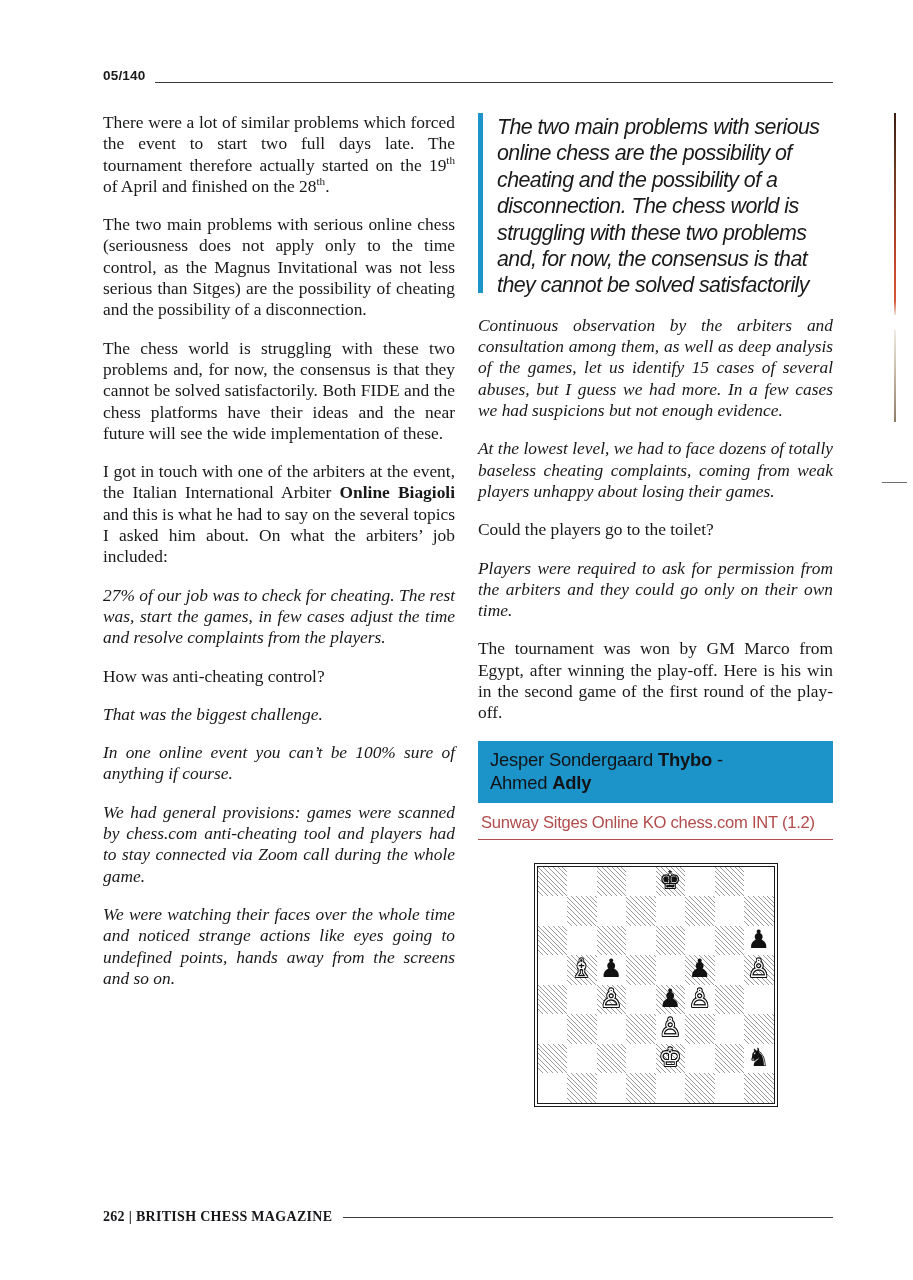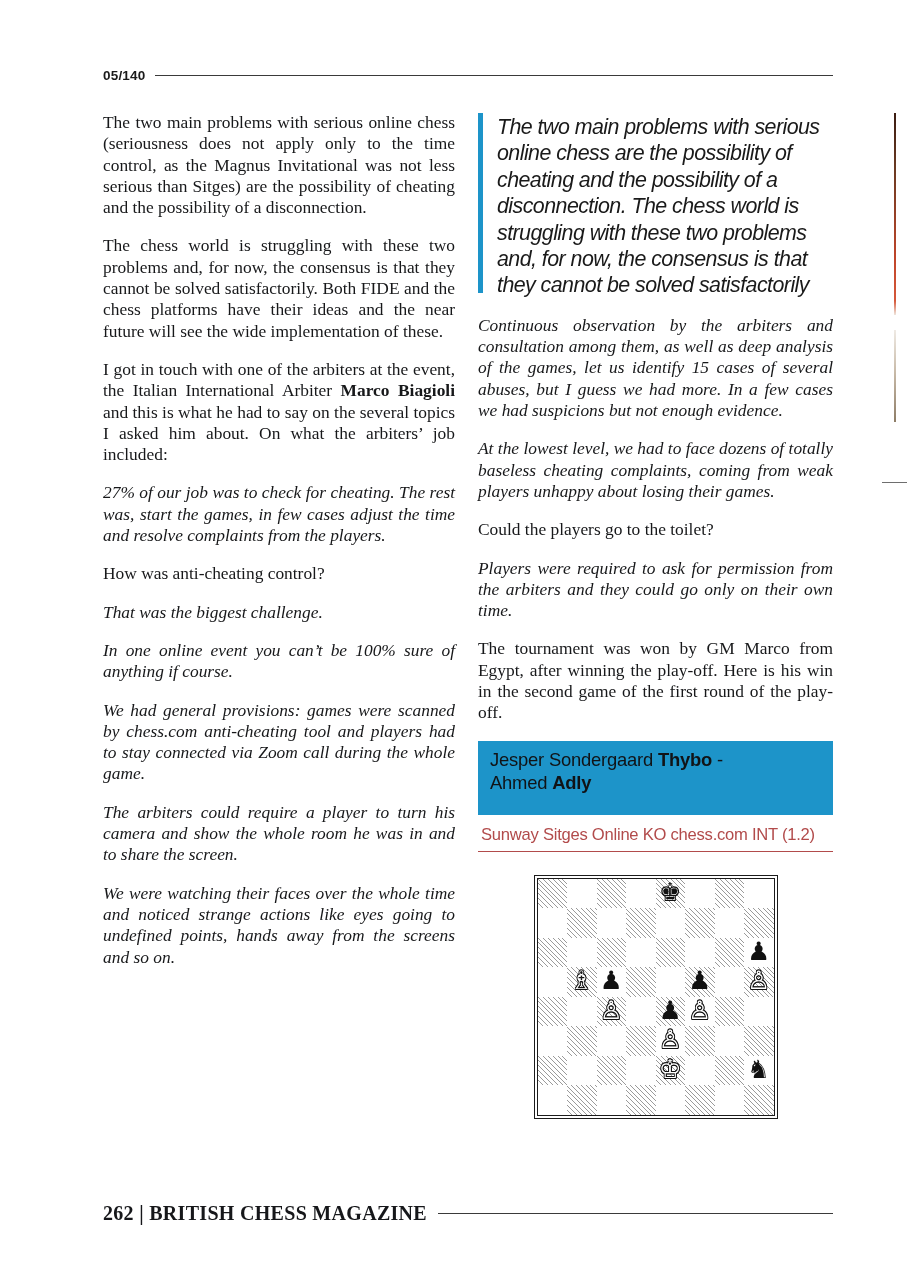--- a/index.html
+++ b/index.html
@@ -17,21 +17,21 @@
     color: #17181a;
   }
 
   
   .header {
     position: absolute;
     left: 103px;
     top: 68px;
     width: 730px;
     display: flex;
-    align-items: center;
+    align-items: flex-end;
     gap: 9px;
   }
   .header-folio {
     font-family: "Liberation Sans", sans-serif;
     font-size: 13.5px;
     font-weight: 700;
     letter-spacing: .2px;
     color: #1a1a1a;
     white-space: nowrap;
   }
@@ -84,21 +84,21 @@
     font-size: 21.4px;
     line-height: 26.4px;
     letter-spacing: -0.55px;
     color: #1a1a1a;
     text-align: left;
   }
 
   
   .game-banner {
     background: #1d94c9;
-    padding: 7px 10px 21px 12px;
+    padding: 7px 10px 9px 12px;
     margin-top: 5px;
   }
   .game-players {
     font-family: "Liberation Sans", sans-serif;
     font-size: 18.4px;
     line-height: 23px;
     color: #111316;
     letter-spacing: -0.2px;
   }
   .game-players b { font-weight: 700; }
@@ -185,21 +185,21 @@
     left: 103px;
     bottom: 55px;
     width: 730px;
     display: flex;
     align-items: center;
     gap: 11px;
   }
   .footer-text {
     font-family: "Liberation Serif", serif;
     font-weight: 700;
-    font-size: 20px;
+    font-size: 14px;
     letter-spacing: .3px;
     color: #16171a;
     white-space: nowrap;
   }
   .footer-rule {
     flex: 1;
     height: 1px;
     background: #3a3a3a;
   }
 </style>
@@ -212,40 +212,44 @@
     <span class="header-folio">05/140</span>
     <span class="header-rule"></span>
   </div>
 
   <div class="trim-bleed"></div>
   <div class="trim-bleed2"></div>
   <div class="trim-tick"></div>
 
   <div class="col col-left">
 
+    <p class="body">There were a lot of similar problems which
+      forced the event to start two full days late. The tournament therefore actually started on the
+      <span>19</span><sup class="ord">th</sup>
+      of April and finished on the
+      <span>28</span><sup class="ord">th</sup>.</p>
 
     <p class="body">The two main problems with serious online chess (seriousness does not apply only to the time control, as the Magnus Invitational was not less serious than Sitges) are the possibility of cheating and the possibility of a disconnection.</p>
 
     <p class="body">The chess world is struggling with these two problems and, for now, the consensus is that they cannot be solved satisfactorily. Both FIDE and the chess platforms have their ideas and the near future will see the wide implementation of these.</p>
 
     <p class="body">I got in touch with one of the arbiters at the event, the Italian International Arbiter
-      <b class="name">Marco Biagioli</b>
+      <b class="name">Online Biagioli</b>
       and this is what he had to say on the several topics I asked him about. On what the arbiters’ job included:</p>
 
     <p class="body it">27% of our job was to check for cheating. The rest was, start the games, in few cases adjust the time and resolve complaints from the players.</p>
 
     <p class="body">How was anti-cheating control?</p>
 
     <p class="body it">That was the biggest challenge.</p>
 
     <p class="body it">In one online event you can’t be 100% sure of anything if course.</p>
 
     <p class="body it">We had general provisions: games were scanned by chess.com anti-cheating tool and players had to stay connected via Zoom call during the whole game.</p>
 
-    <p class="body it">The arbiters could require a player to turn his camera and show the whole room he was in and to share the screen.</p>
 
     <p class="body it">We were watching their faces over the whole time and noticed strange actions like eyes going to undefined points, hands away from the screens and so on.</p>
   </div>
 
   <div class="col col-right">
 
     <div class="pullquote">
       <span class="bar"></span>
       <div class="pullquote-text">The two main problems with serious online chess are the possibility of cheating and the possibility of a disconnection. The chess world is struggling with these two problems and, for now, the consensus is that they cannot be solved satisfactorily</div>
     </div>

